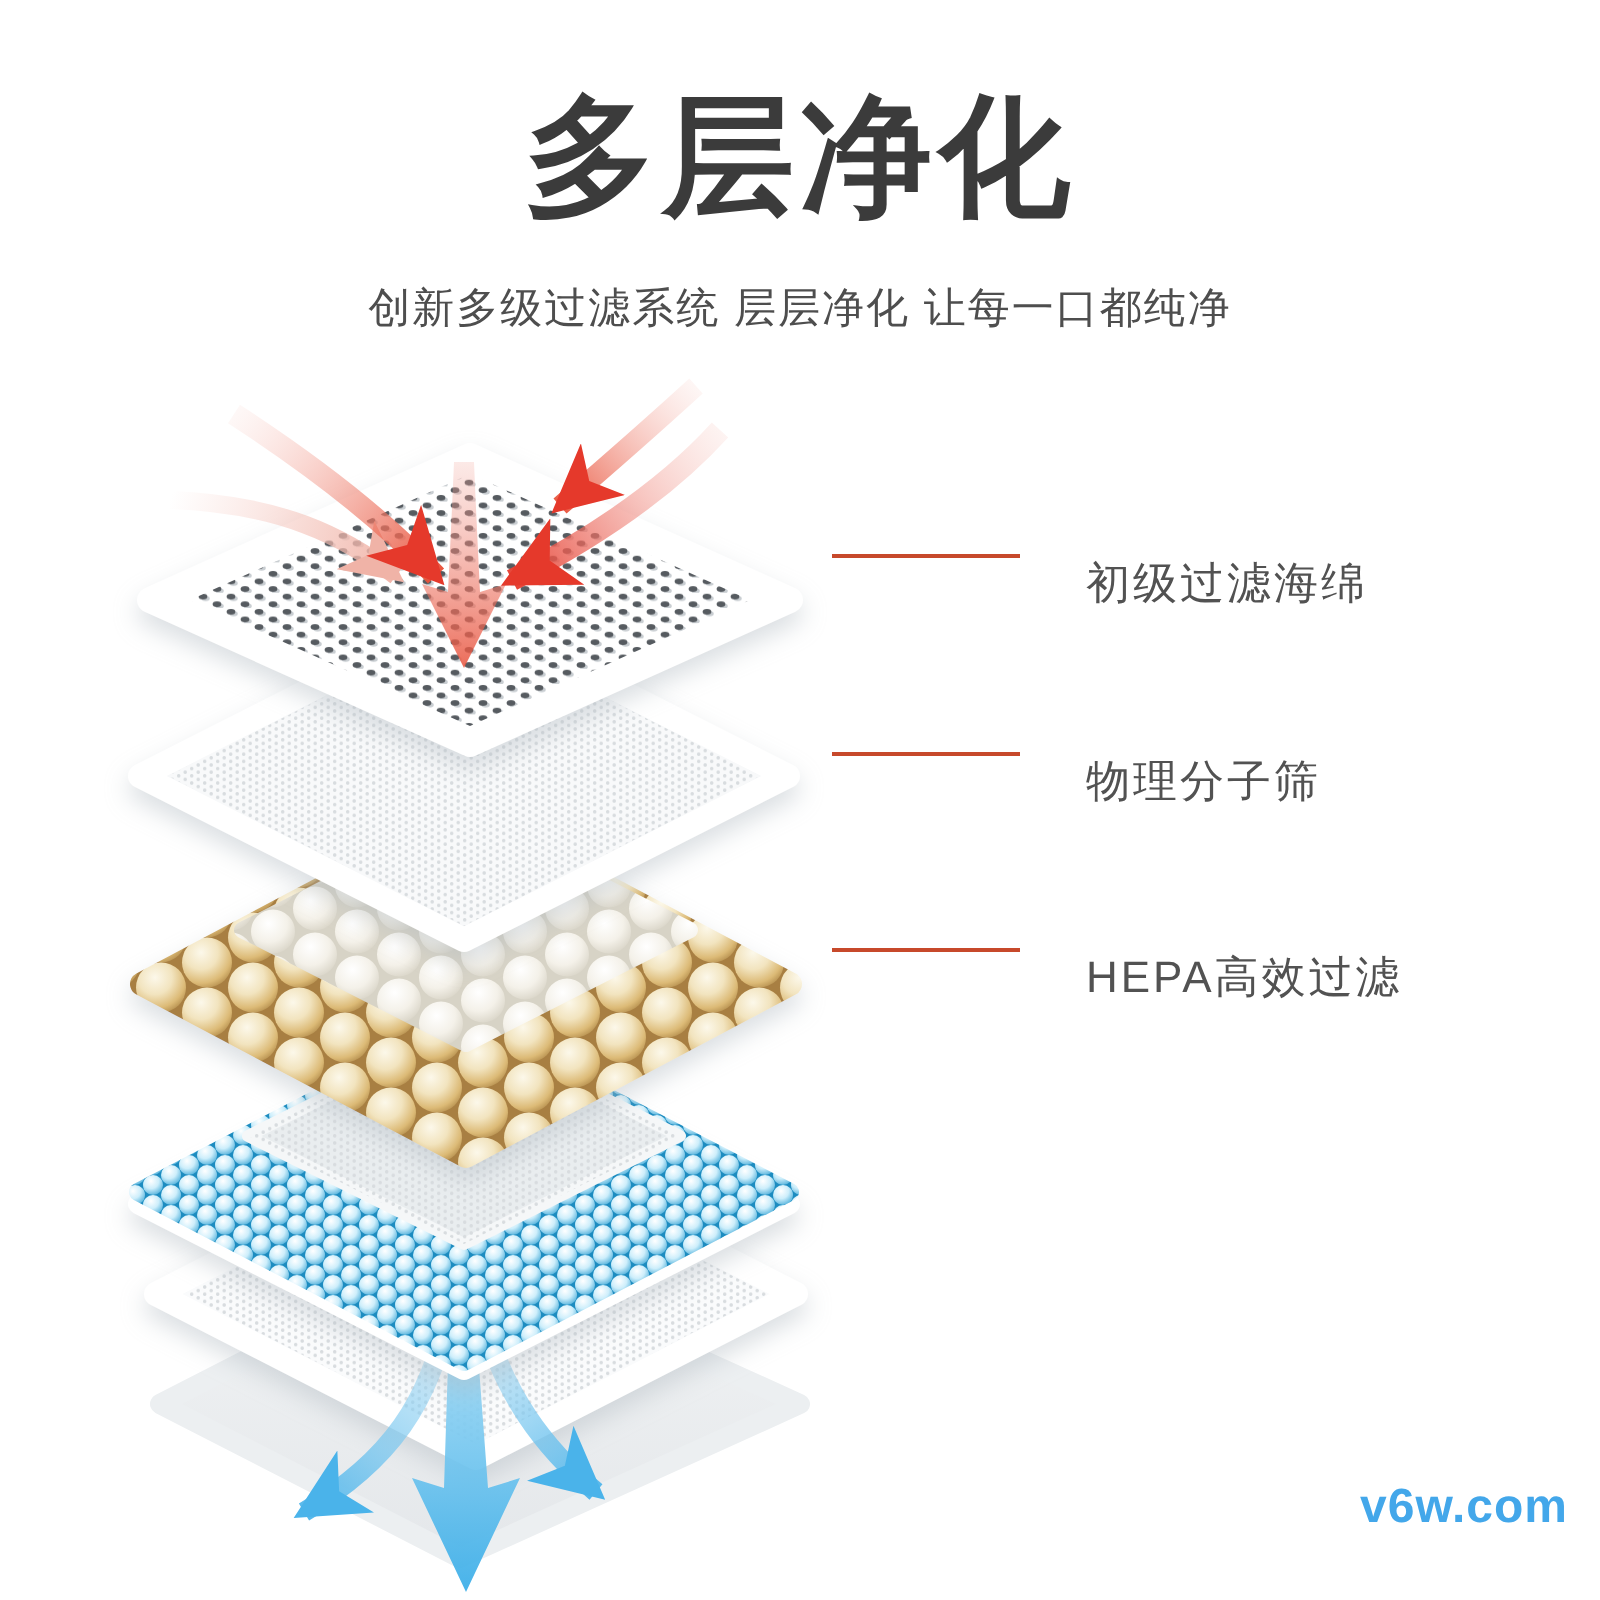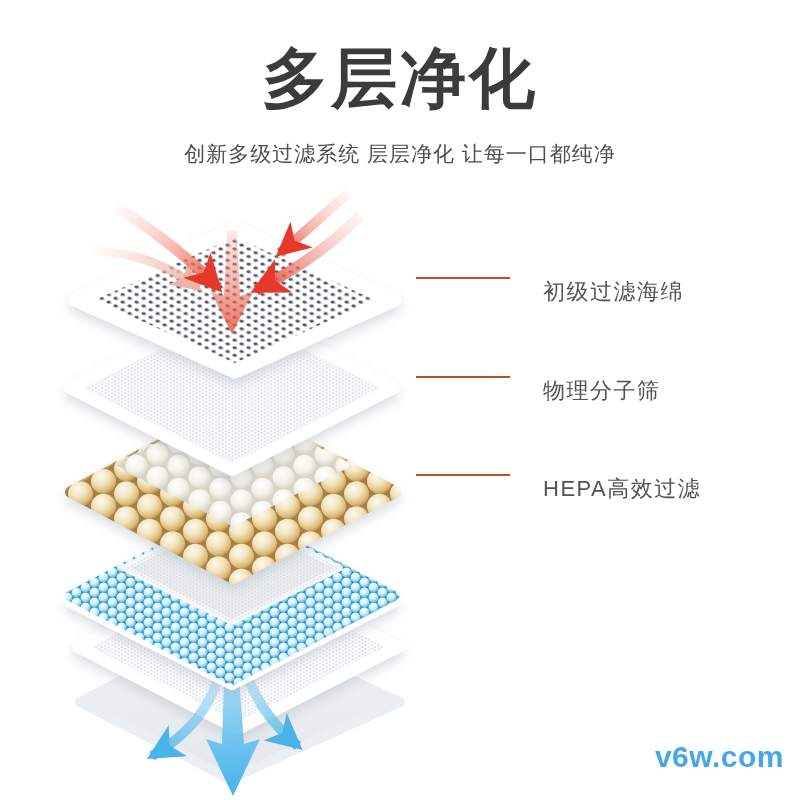--- a/index.html
+++ b/index.html
@@ -7,21 +7,21 @@
         font-family:"Liberation Sans","DejaVu Sans",sans-serif;}
   #stack-svg{position:absolute;left:0;top:0;z-index:1;}
   .page-title{position:absolute;top:34px;left:0;width:100%;text-align:center;
       font-size:66px;font-weight:700;color:#3b3b3b;letter-spacing:3px;z-index:2;}
   .page-subtitle{position:absolute;top:110px;left:0;width:100%;text-align:center;
       font-size:21px;font-weight:400;color:#4e4e4e;letter-spacing:1px;z-index:2;margin-top:30px;}
   .label-row{position:absolute;left:416px;height:28px;display:flex;align-items:flex-start;z-index:2;}
   .row-0{top:277px}.row-1{top:376px}.row-2{top:474px}.row-3{top:579px}.row-4{top:691px}
   .connector{width:94px;height:2px;background:#c7492b;margin-right:33px;flex:none;}
   .filter-label{font-size:22px;color:#525252;letter-spacing:1.5px;white-space:nowrap;}
-  .watermark{position:absolute;top:740px;right:16px;font-size:30px;font-weight:700;
+  .watermark{position:absolute;top:740px;right:16px;font-size:24px;font-weight:700;
       color:#43a7ea;letter-spacing:0.5px;z-index:2;}
 </style>
 </head>
 <body>
 
 <div id="page">
 
   <div class="page-title">多层净化</div>
   <div class="page-subtitle">创新多级过滤系统 层层净化 让每一口都纯净</div>
 

